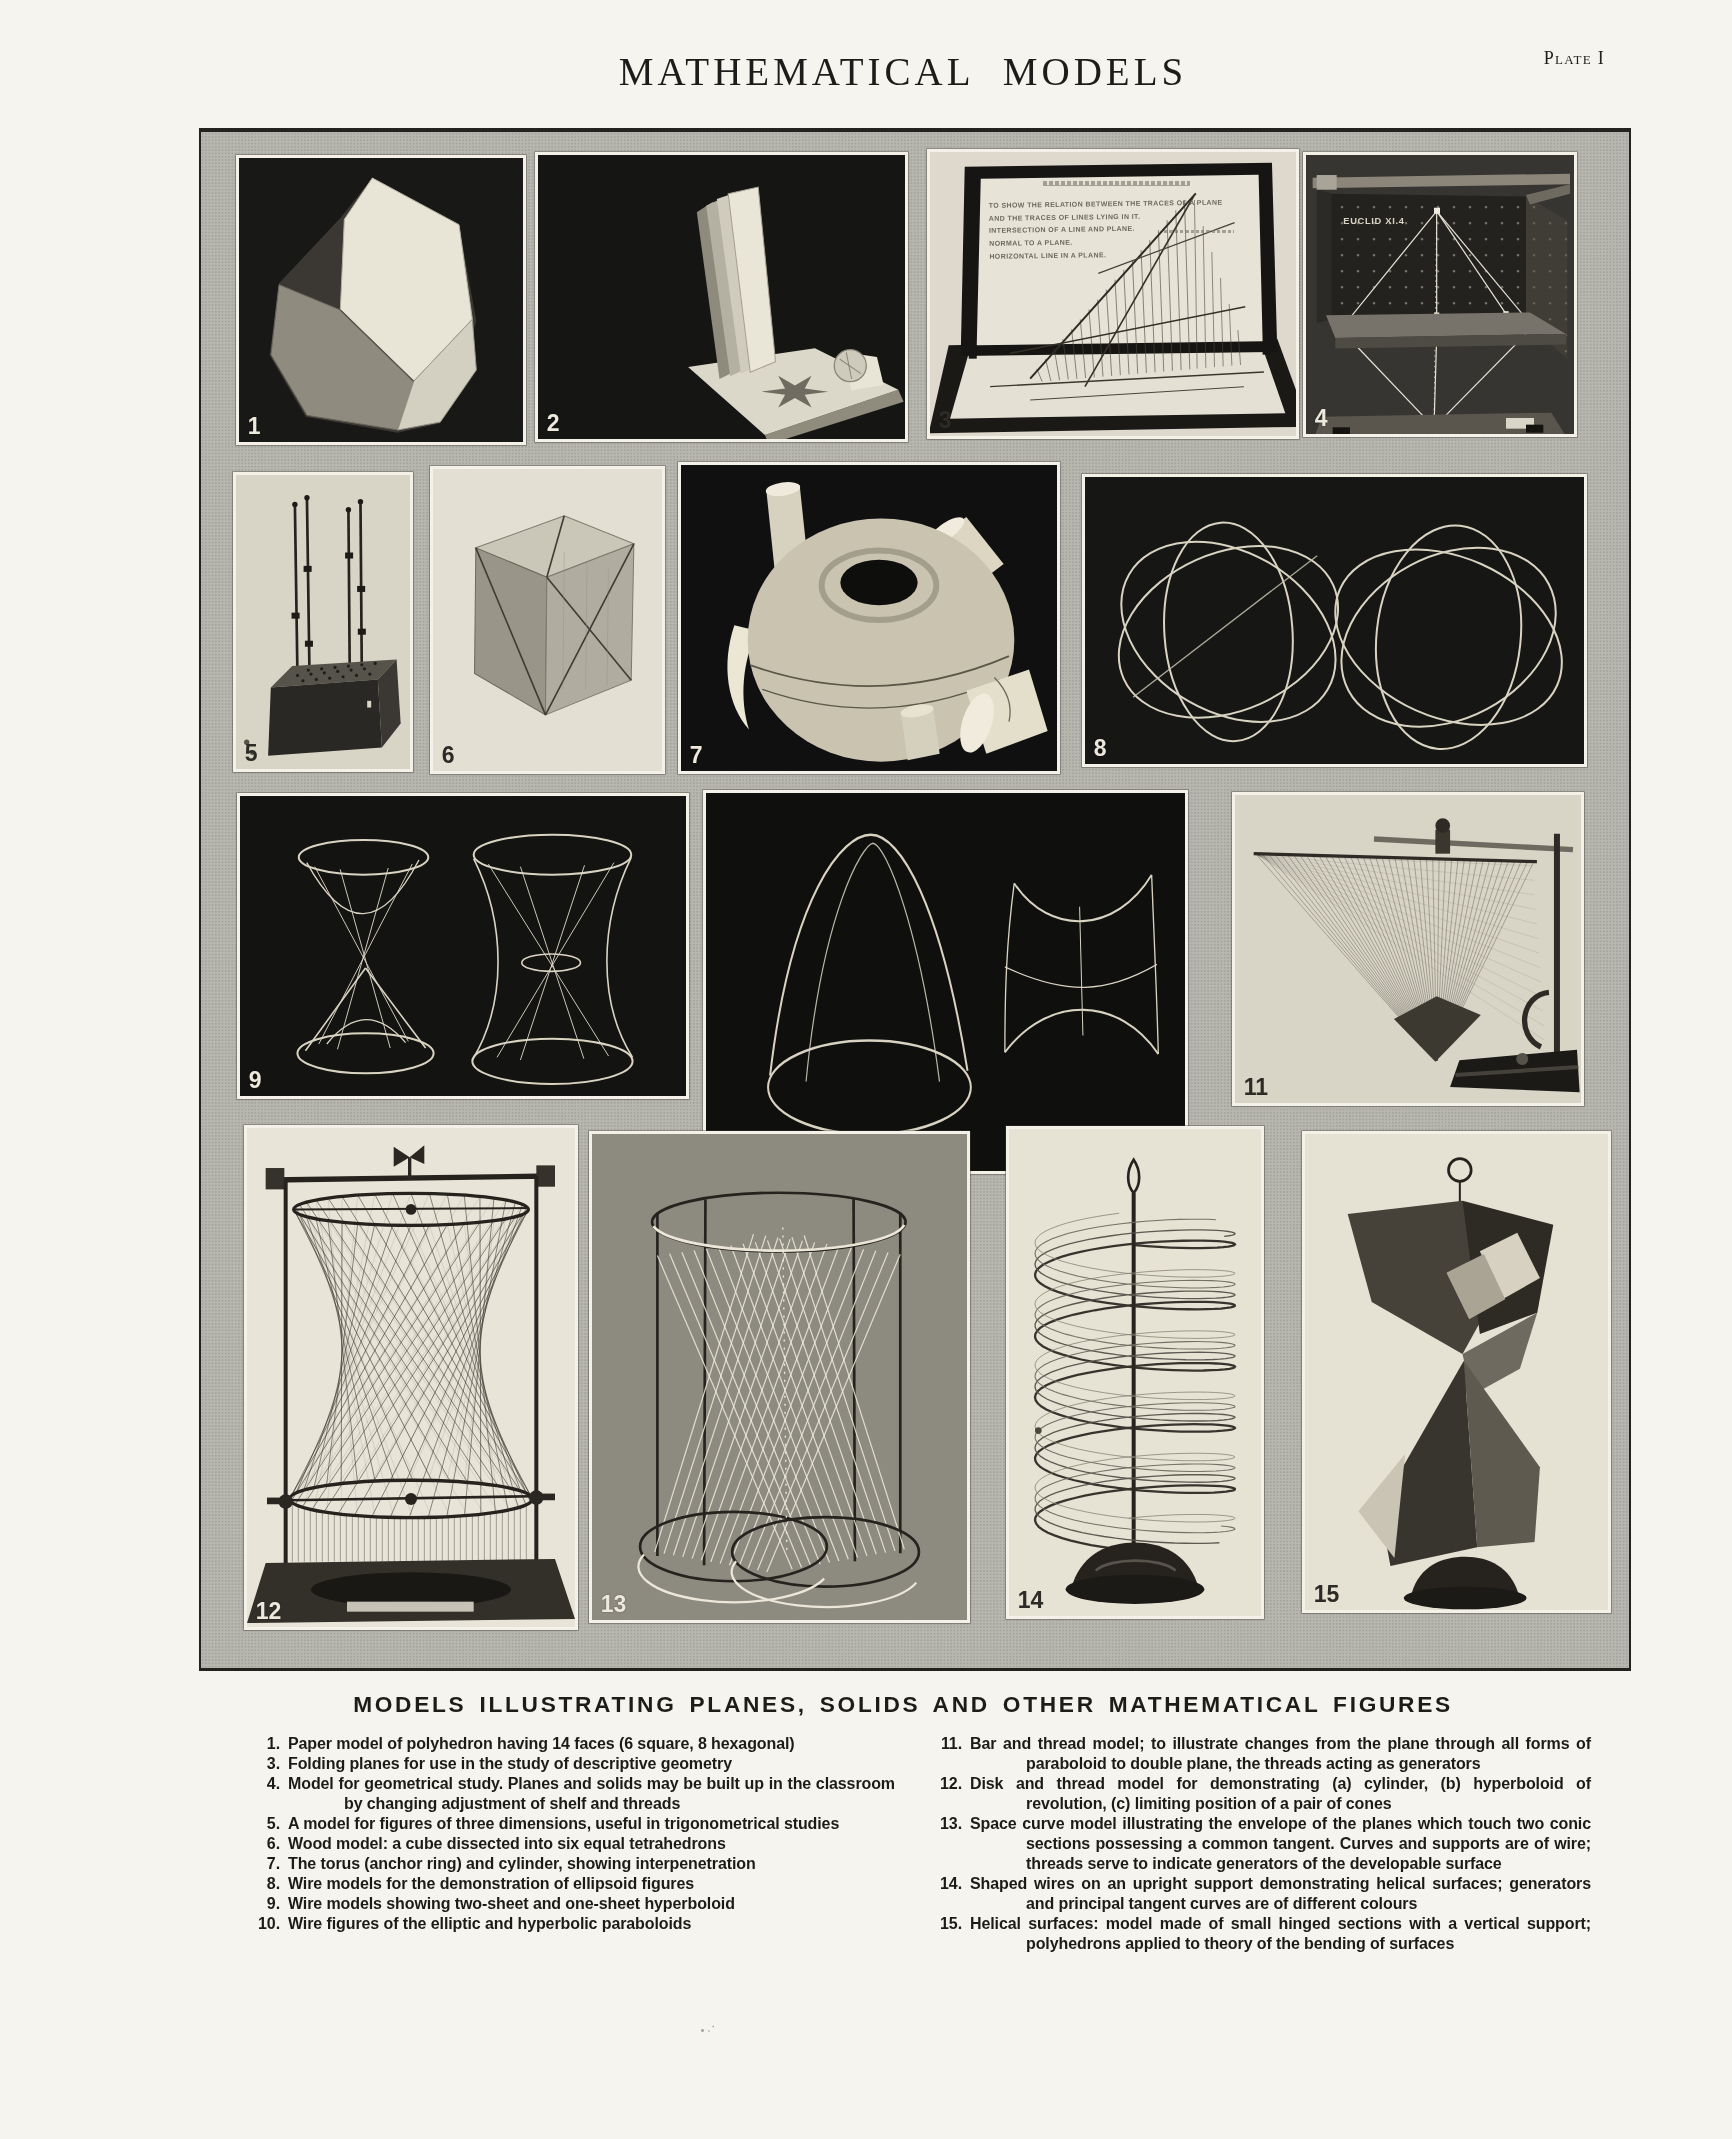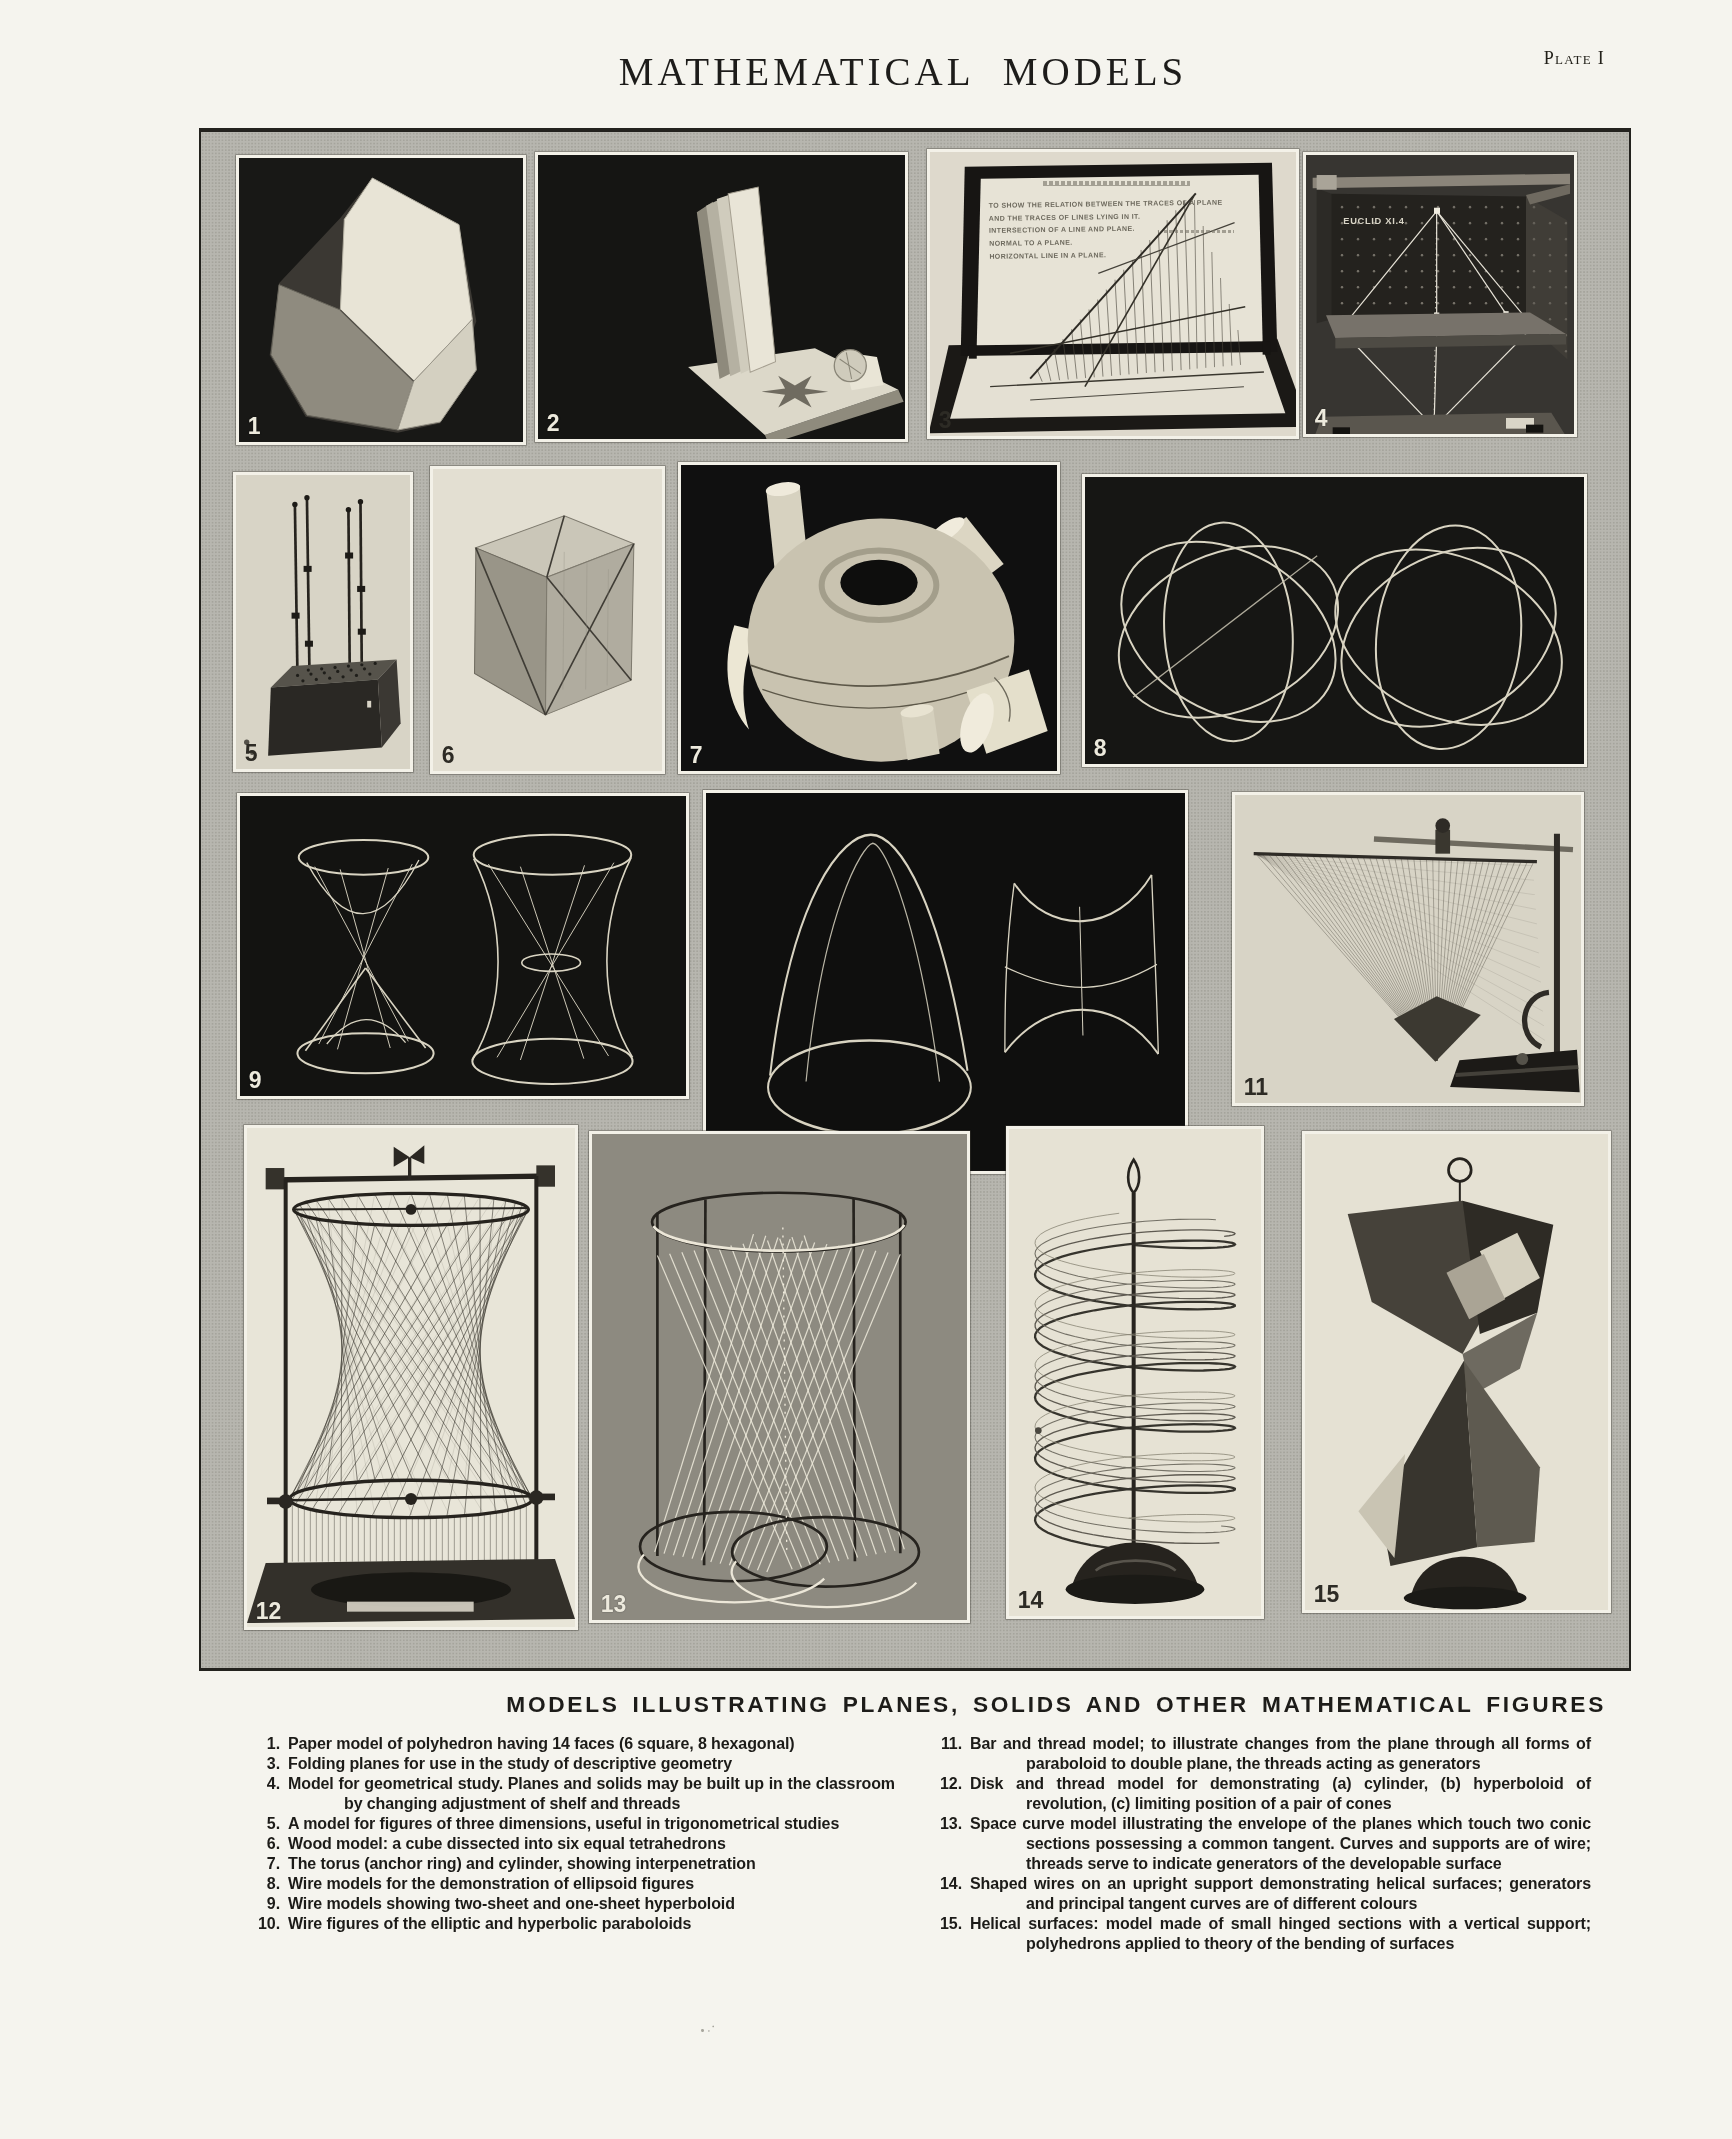--- a/index.html
+++ b/index.html
@@ -31,21 +31,21 @@
   
   .card-lines{position:absolute;left:16%;top:16%;width:72%;color:#6e6a5e;
     font-size:7px;line-height:12.7px;letter-spacing:0.4px;font-weight:700;transform:rotate(-.8deg);}
   .card-heading{position:absolute;left:31%;top:10%;width:40%;height:4px;opacity:.75;filter:blur(0.3px);
     background:repeating-linear-gradient(90deg,#8d897d 0 4px,rgba(0,0,0,0) 4px 6px);
     border-bottom:0.7px solid #8d897d;}
   .card-annot{position:absolute;left:64%;top:27.5%;width:19%;height:2.7px;opacity:.65;filter:blur(0.2px);
     background:repeating-linear-gradient(90deg,#7e7a6e 0 3.3px,rgba(0,0,0,0) 3.3px 5.3px);}
 
   
-  .caption-title{position:absolute;left:200px;top:1691px;width:1406px;text-align:right;
+  .caption-title{position:absolute;left:200px;top:1691px;width:1406px;text-align:center;
     font-size:22.7px;font-weight:700;color:#1d1c19;letter-spacing:2.7px;word-spacing:4px;}
   .legend-col{position:absolute;top:1734px;color:#1c1b18;font-size:16px;line-height:20px;
     font-weight:700;letter-spacing:-0.1px;}
   .legend-left{left:239px;width:656px;}
   .legend-right{left:921px;width:670px;}
   .lg-item{padding-left:105px;text-indent:-105px;text-align:justify;}
   .lg-num{display:inline-block;width:41px;text-align:right;margin-right:8px;text-indent:0;}
 
   .smudge{position:absolute;left:701px;top:2029px;width:2.7px;height:2.7px;border-radius:50%;
     background:#96948b;box-shadow:6px 2px 0 -0.7px #a3a198, 11.3px -1.3px 0 -0.7px #8f8d84;transform:rotate(-14deg);opacity:.8;}

